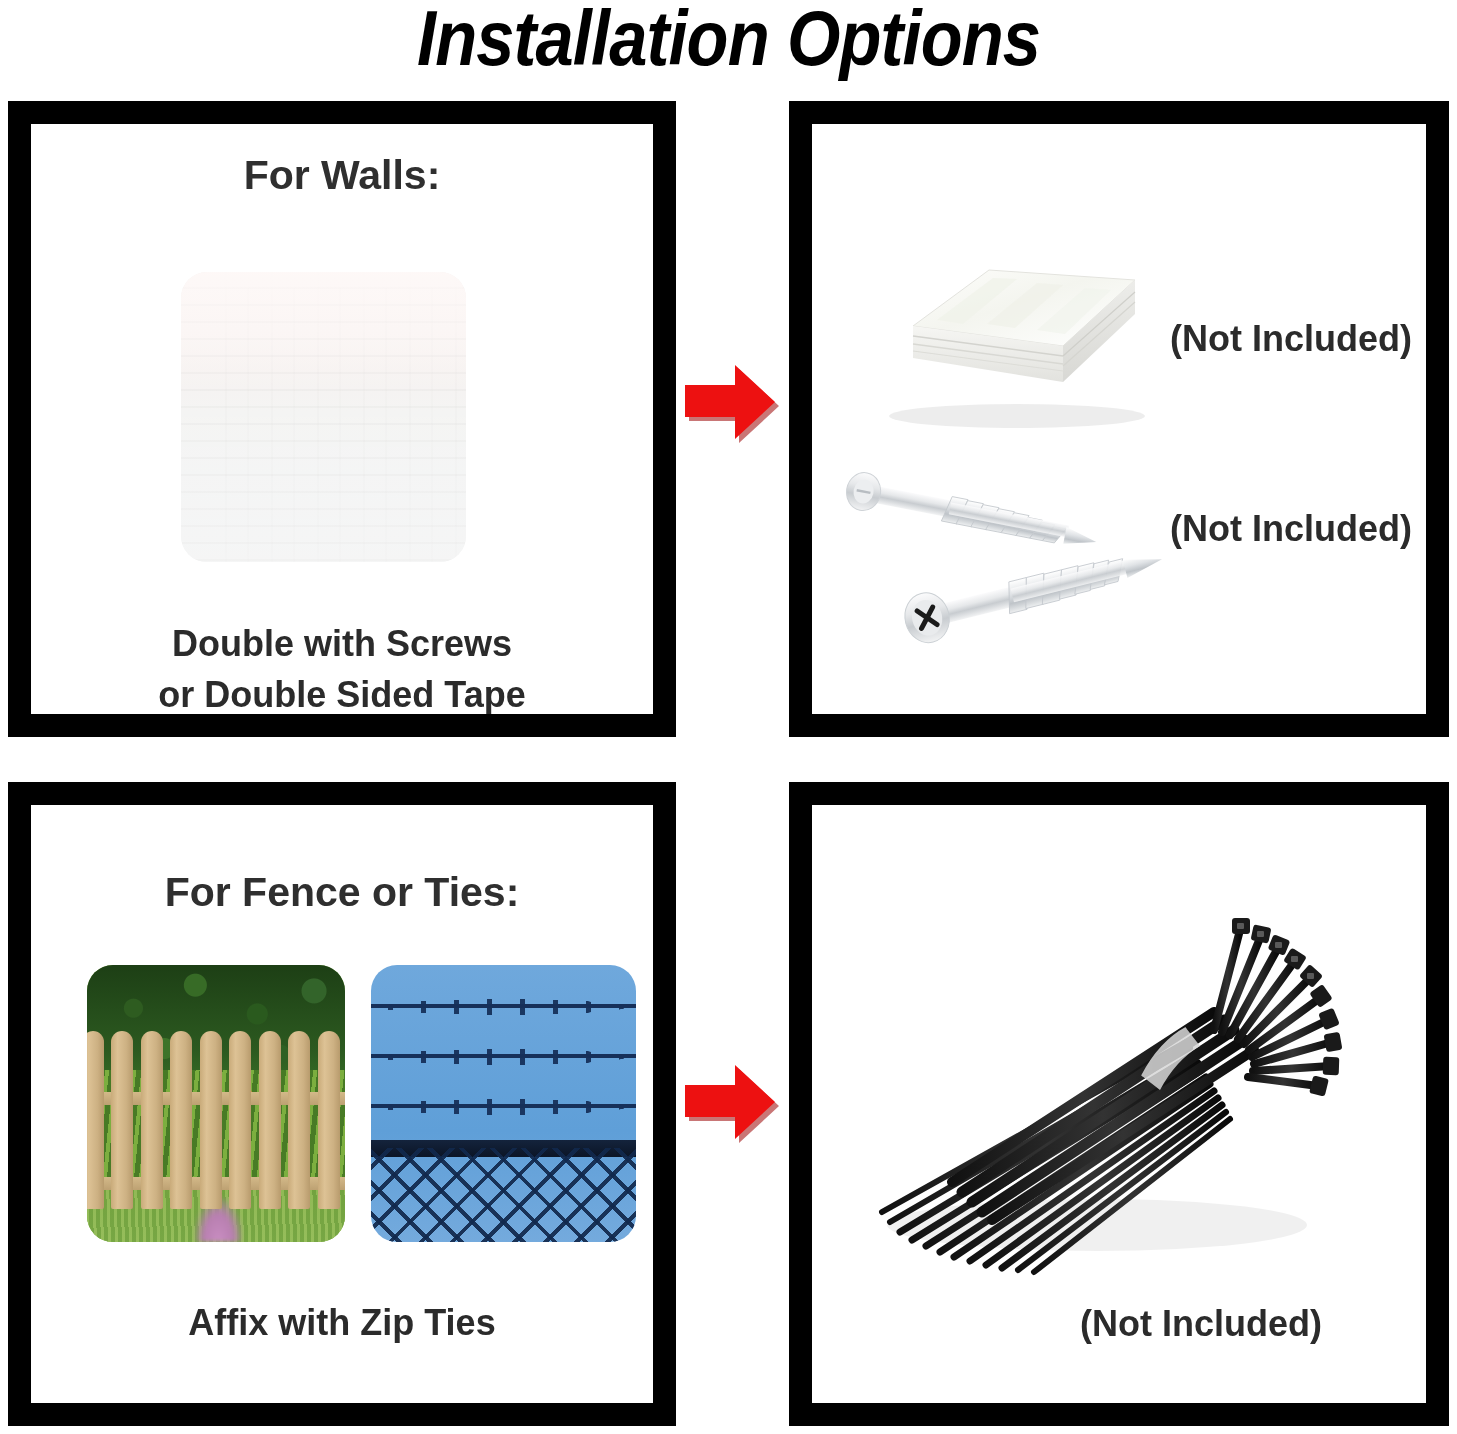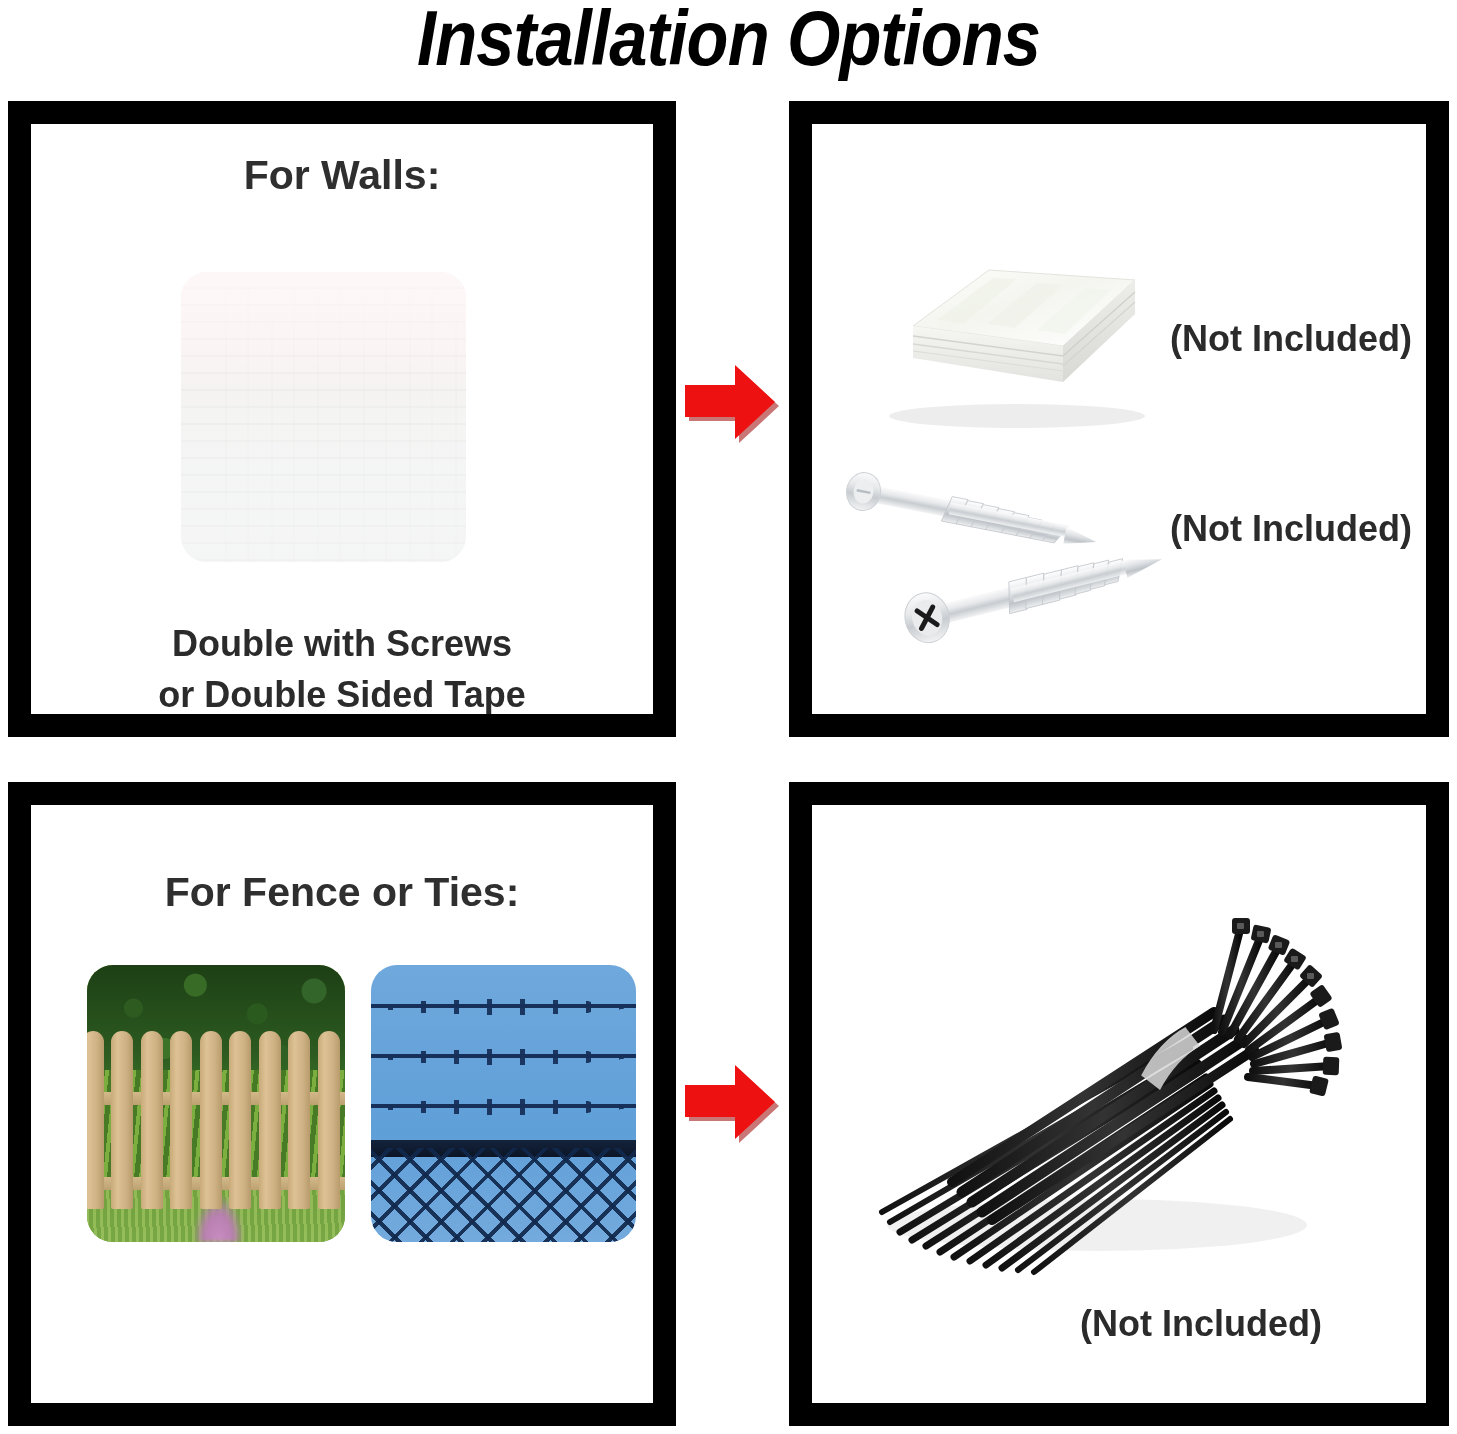--- a/index.html
+++ b/index.html
@@ -422,20 +422,21 @@
         <div class="wire" style="top:14%"></div>
         <div class="barbs" style="top:12%"></div>
         <div class="wire" style="top:32%"></div>
         <div class="barbs" style="top:30%"></div>
         <div class="wire" style="top:50%"></div>
         <div class="barbs" style="top:48%"></div>
         <div class="toprail" style="top:63%"></div>
         <div class="mesh" style="top:66%"></div>
       </div>
 
+      <div class="caption" style="top:492px;">Affix with Zip Ties</div>
 
     </div>
   </div>
 
   <div class="arrow" style="left:685px; top:1065px;">
     <svg width="98" height="82" viewBox="0 0 98 82" xmlns="http://www.w3.org/2000/svg">
       <g transform="translate(4,4)">
         <path d="M0 22 L50 22 L50 0 L90 37 L50 74 L50 52 L0 52 Z" fill="#9c0606" opacity="0.55"></path>
       </g>
       <path d="M0 20 L50 20 L50 0 L90 37 L50 74 L50 52 L0 52 Z" fill="#ED1111"></path>

